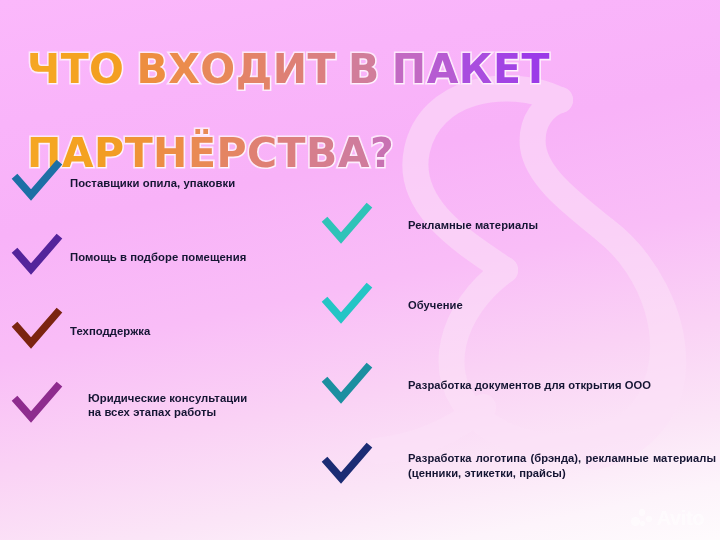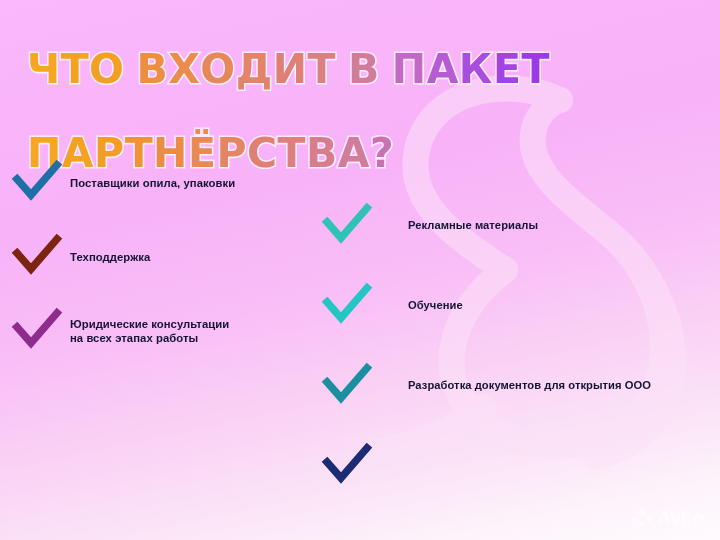--- a/index.html
+++ b/index.html
@@ -176,20 +176,28 @@
 
     <div class="item">
       <span class="check">
         <svg viewBox="0 0 46 42" fill="none" xmlns="http://www.w3.org/2000/svg">
           <path d="M3 17 L17 33 L43 3" stroke="#1D6FA5" stroke-width="7.5" stroke-linecap="square" stroke-linejoin="miter" fill="none"></path>
         </svg>
       </span>
       <span class="item-text">Поставщики опила, упаковки</span>
     </div>
 
+    <div class="item">
+      <span class="check">
+        <svg viewBox="0 0 46 42" fill="none" xmlns="http://www.w3.org/2000/svg">
+          <path d="M3 17 L17 33 L43 3" stroke="#54249B" stroke-width="7.5" stroke-linecap="square" stroke-linejoin="miter" fill="none"></path>
+        </svg>
+      </span>
+      <span class="item-text">Помощь в подборе помещения</span>
+    </div>
 
     <div class="item">
       <span class="check">
         <svg viewBox="0 0 46 42" fill="none" xmlns="http://www.w3.org/2000/svg">
           <path d="M3 17 L17 33 L43 3" stroke="#7B2410" stroke-width="7.5" stroke-linecap="square" stroke-linejoin="miter" fill="none"></path>
         </svg>
       </span>
       <span class="item-text">Техподдержка</span>
     </div>
 
@@ -232,20 +240,21 @@
       </span>
       <span class="item-text">Разработка документов для открытия ООО</span>
     </div>
 
     <div class="item">
       <span class="check">
         <svg viewBox="0 0 46 42" fill="none" xmlns="http://www.w3.org/2000/svg">
           <path d="M3 17 L17 33 L43 3" stroke="#1B2C74" stroke-width="7.5" stroke-linecap="square" stroke-linejoin="miter" fill="none"></path>
         </svg>
       </span>
+      <span class="item-text justified">Разработка   логотипа   (брэнда),   рекламные материалы (ценники, этикетки, прайсы)</span>
     </div>
 
   </div>
 
   <div class="watermark">
     <span class="wm-dots">
       <i class="d1"></i>
         <i class="d2"></i>
         <i class="d3"></i>
         <i class="d4"></i>

